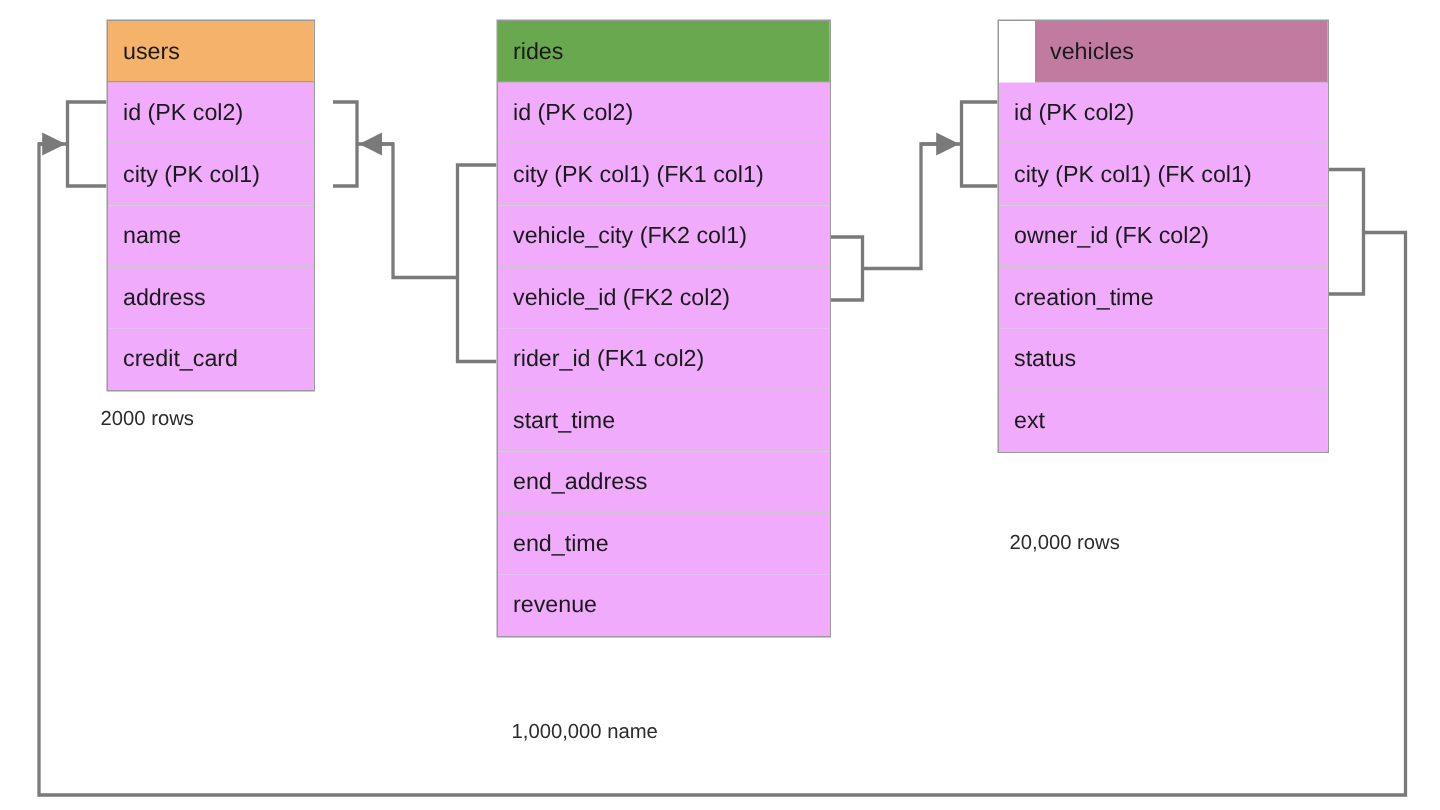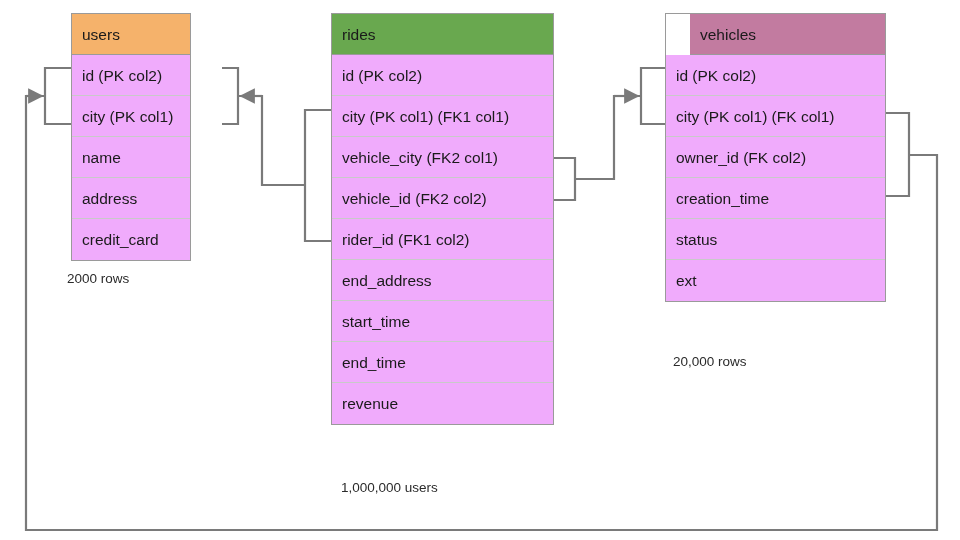--- a/index.html
+++ b/index.html
@@ -104,43 +104,43 @@
 
         <path d="M 909 155 L 937 155 L 937 530 L 26 530 L 26 96 L 45 96"></path>
 
         <path d="M 71 68 L 45 68 L 45 124 L 71 124"></path>
       </g>
 
       <path d="M 26 96 L 42 96" marker-end="url(#arrL)"></path>
     </g>
   </svg>
 
-  <div class="table-box" style="left:71px; top:13px; width:120px;">
+  <div class="table-box" style="left:71px; top:13px; width:139px;">
     <div class="tbl-header" style="background:#f5b26b;">users</div>
     <div class="tbl-row">id (PK col2)</div>
     <div class="tbl-row">city (PK col1)</div>
     <div class="tbl-row">name</div>
     <div class="tbl-row">address</div>
     <div class="tbl-row last">credit_card</div>
   </div>
   <div class="row-count" style="left:67px; top:271px;">2000 rows</div>
 
   <div class="table-box" style="left:331px; top:13px; width:223px;">
     <div class="tbl-header" style="background:#69a84f;">rides</div>
     <div class="tbl-row">id (PK col2)</div>
     <div class="tbl-row">city (PK col1) (FK1 col1)</div>
     <div class="tbl-row">vehicle_city (FK2 col1)</div>
     <div class="tbl-row">vehicle_id (FK2 col2)</div>
     <div class="tbl-row">rider_id (FK1 col2)</div>
+    <div class="tbl-row">start_time</div>
     <div class="tbl-row">end_address</div>
-    <div class="tbl-row">start_time</div>
     <div class="tbl-row">end_time</div>
     <div class="tbl-row last">revenue</div>
   </div>
-  <div class="row-count" style="left:341px; top:480px;">1,000,000 users</div>
+  <div class="row-count" style="left:341px; top:480px;">1,000,000 name</div>
 
   <div class="table-box" style="left:665px; top:13px; width:221px;">
     <div class="tbl-header" style="background:#c27ba0;margin-left:24px;">vehicles</div>
     <div class="tbl-row">id (PK col2)</div>
     <div class="tbl-row">city (PK col1) (FK col1)</div>
     <div class="tbl-row">owner_id (FK col2)</div>
     <div class="tbl-row">creation_time</div>
     <div class="tbl-row">status</div>
     <div class="tbl-row last">ext</div>
   </div>

